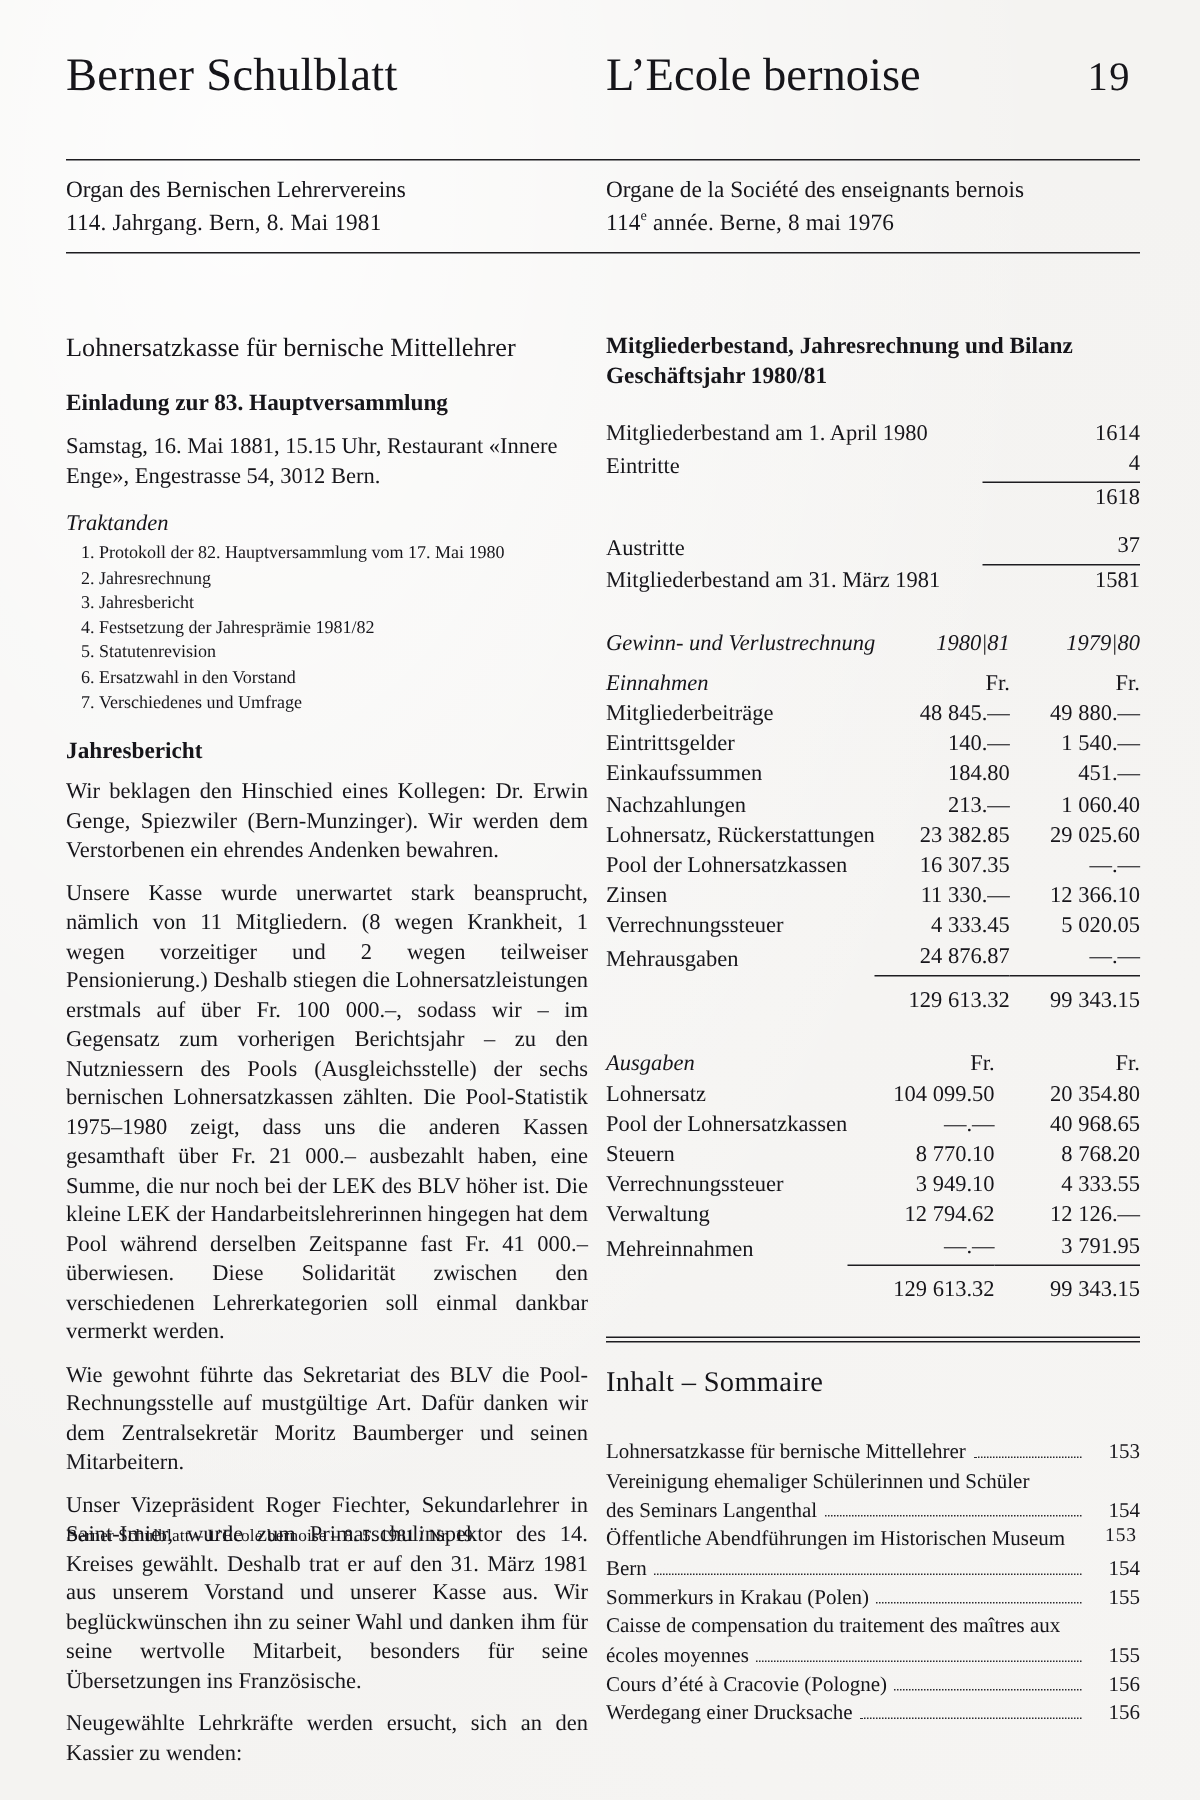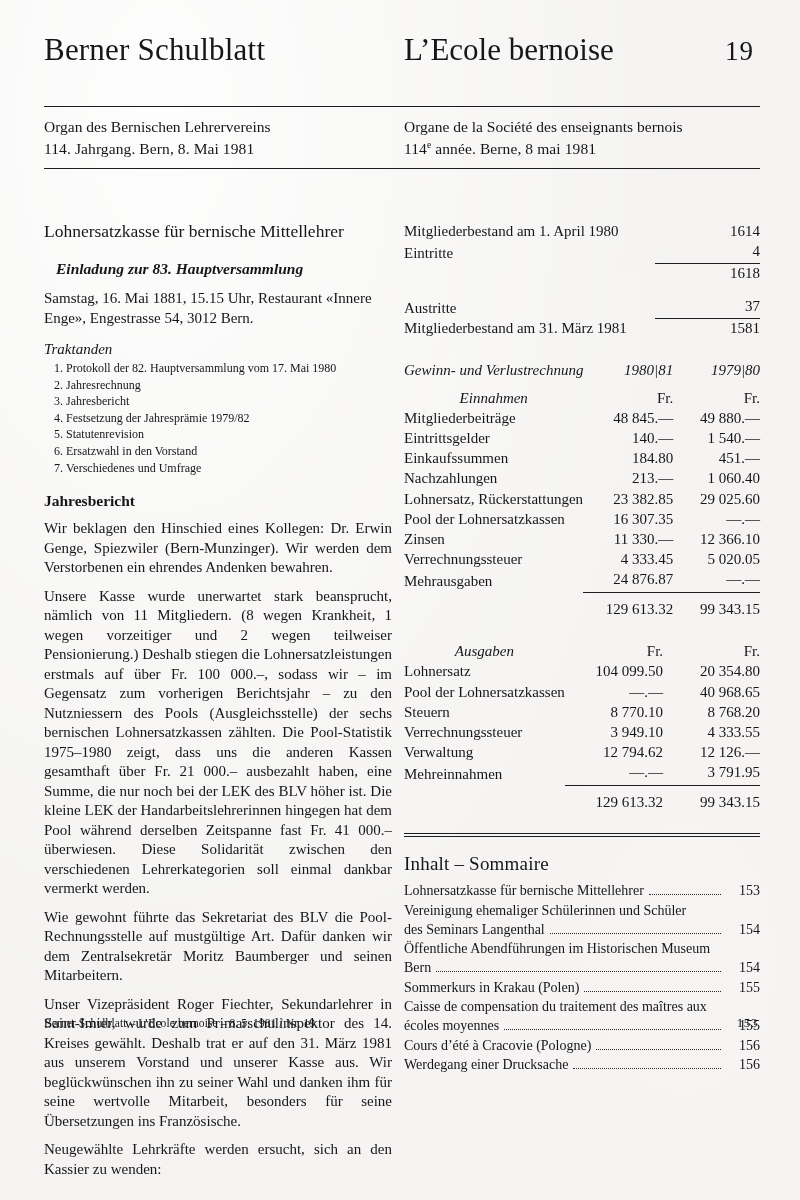--- a/index.html
+++ b/index.html
@@ -97,23 +97,22 @@
 
   .sec-title {
     font-size: 17.5px;
     line-height: 1.2;
     margin: 0 0 17px 0;
     font-weight: normal;
   }
   .sec-title-b {
     font-size: 15.5px;
     font-weight: bold;
-    margin: 0 0 9px 12px;
+    margin: 0 0 9px 0;
     line-height: 1.25;
-    font-style: italic;
   }
   .sec-title-b.tight { margin-bottom: 11px; }
 
   p.body {
     font-size: 15px;
     line-height: 1.30;
     margin: 0 0 9px 0;
     text-align: justify;
     hyphens: manual;
   }
@@ -168,34 +167,34 @@
     font-variant-numeric: tabular-nums;
   }
   tr.ul td.num { border-bottom: 1.2px solid #1d1c20; padding-bottom: 2px; }
   tr.spacer td { height: 11px; }
   tr.spacer-sm td { height: 6px; }
 
   .tbl-head td { font-style: italic; }
   .tbl-head td.num { font-style: italic; }
   .fr-row td { padding-bottom: 3px; }
   .fr-row td.num { text-align: right; }
-  .fr-row td.lbl { font-style: italic; text-align: center; }
+  .fr-row td.lbl { font-style: italic; }
 
   .gv-spacer { height: 22px; }
 
   
   .double-rule {
     margin-top: 20px;
   }
   .double-rule .r1 { border-top: 1.4px solid #1d1c20; }
   .double-rule .r2 { border-top: 1.4px solid #1d1c20; margin-top: 2.5px; }
 
   .inhalt-title {
     font-size: 19px;
-    margin: 16px 0 6px 0;
+    margin: 16px 0 26px 0;
     font-weight: normal;
     letter-spacing: 0.2px;
   }
   .toc { font-size: 14px; line-height: 1.38; }
   .toc-row {
     display: flex;
     align-items: baseline;
     width: 100%;
   }
   .toc-txt { white-space: nowrap; }
@@ -243,21 +242,21 @@
 
     <hr class="rule rule-top">
 
     <div class="subband">
       <div class="sub-col left">
         <div>Organ des Bernischen Lehrervereins</div>
         <div class="l2">114. Jahrgang. Bern, 8. Mai 1981</div>
       </div>
       <div class="sub-col right">
         <div>Organe de la Société des enseignants bernois</div>
-        <div class="l2"><span>114</span><sup class="ord">e</sup><span> année. Berne, 8 mai 1981</span></div>
+        <div class="l2"><span>114</span><sup class="ord">e</sup><span> année. Berne, 8 mai 1976</span></div>
       </div>
     </div>
 
     <hr class="rule">
 
     <div class="cols">
 
       <div class="col-left">
 
         <h1 class="sec-title">Lohnersatzkasse für bernische Mittellehrer</h1>
@@ -265,39 +264,43 @@
         <div class="sec-title-b tight">Einladung zur 83. Hauptversammlung</div>
 
         <p class="meeting">Samstag, 16. Mai 1881, 15.15 Uhr, Restaurant «Innere Enge», Engestrasse 54, 3012 Bern.</p>
 
         <div class="traktanden-label">Traktanden</div>
 
         <ol class="traktanden">
           <li>Protokoll der 82. Hauptversammlung vom 17. Mai 1980</li>
           <li>Jahresrechnung</li>
           <li>Jahresbericht</li>
-          <li>Festsetzung der Jahresprämie 1979/82</li>
+          <li>Festsetzung der Jahresprämie 1981/82</li>
           <li>Statutenrevision</li>
           <li>Ersatzwahl in den Vorstand</li>
           <li>Verschiedenes und Umfrage</li>
         </ol>
 
         <div class="h-jahresbericht">Jahresbericht</div>
 
         <p class="body">Wir beklagen den Hinschied eines Kollegen: Dr. Erwin Genge, Spiezwiler (Bern-Munzinger). Wir werden dem Verstorbenen ein ehrendes Andenken bewahren.</p>
         <p class="body">Unsere Kasse wurde unerwartet stark beansprucht, nämlich von 11 Mitgliedern. (8 wegen Krankheit, 1 wegen vorzeitiger und 2 wegen teilweiser Pensionierung.) Deshalb stiegen die Lohnersatzleistungen erstmals auf über Fr. 100 000.–, sodass wir – im Gegensatz zum vorherigen Berichtsjahr – zu den Nutzniessern des Pools (Ausgleichsstelle) der sechs bernischen Lohnersatzkassen zählten. Die Pool-Statistik 1975–1980 zeigt, dass uns die anderen Kassen gesamthaft über Fr. 21 000.– ausbezahlt haben, eine Summe, die nur noch bei der LEK des BLV höher ist. Die kleine LEK der Handarbeitslehrerinnen hingegen hat dem Pool während derselben Zeitspanne fast Fr. 41 000.– überwiesen. Diese Solidarität zwischen den verschiedenen Lehrerkategorien soll einmal dankbar vermerkt werden.</p>
         <p class="body">Wie gewohnt führte das Sekretariat des BLV die Pool-Rechnungsstelle auf mustgültige Art. Dafür danken wir dem Zentralsekretär Moritz Baumberger und seinen Mitarbeitern.</p>
         <p class="body">Unser Vizepräsident Roger Fiechter, Sekundarlehrer in Saint-Imier, wurde zum Primarschulinspektor des 14. Kreises gewählt. Deshalb trat er auf den 31. März 1981 aus unserem Vorstand und unserer Kasse aus. Wir beglückwünschen ihn zu seiner Wahl und danken ihm für seine wertvolle Mitarbeit, besonders für seine Übersetzungen ins Französische.</p>
 
         <p class="body"><span>Neugewählte Lehrkräfte werden ersucht, sich an den Kassier zu wenden: </span></p>
 
       </div>
 
       <div class="col-right">
 
+        <div class="rc-title">
+          <div>Mitgliederbestand, Jahresrechnung und Bilanz</div>
+          <div>Geschäftsjahr 1980/81</div>
+        </div>
 
         <table class="fin">
           <tbody>
             <tr>
               <td class="lbl">Mitgliederbestand am 1. April 1980</td>
               <td class="num">1614</td>
             </tr>
             <tr class="ul">
               <td class="lbl">Eintritte</td>
               <td class="num">4</td>

